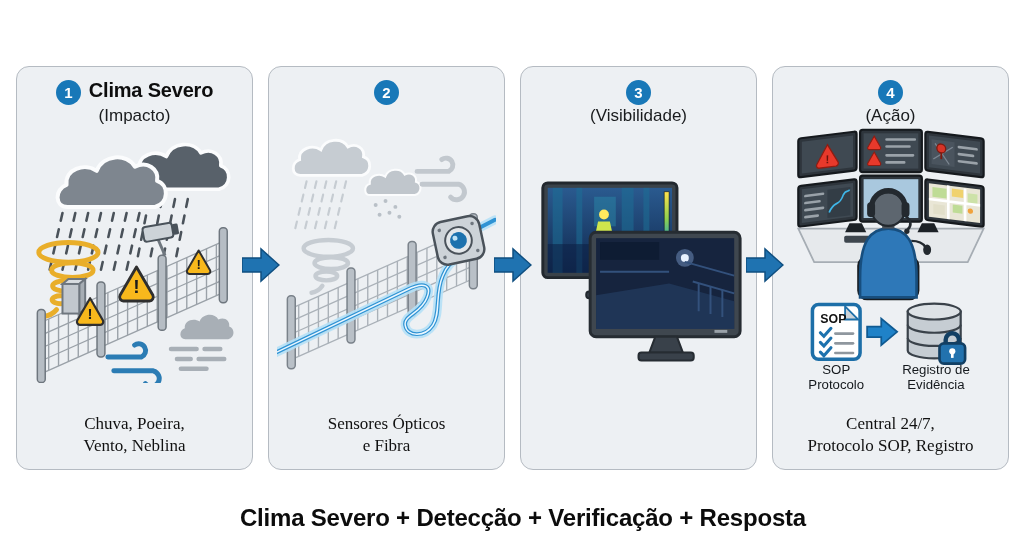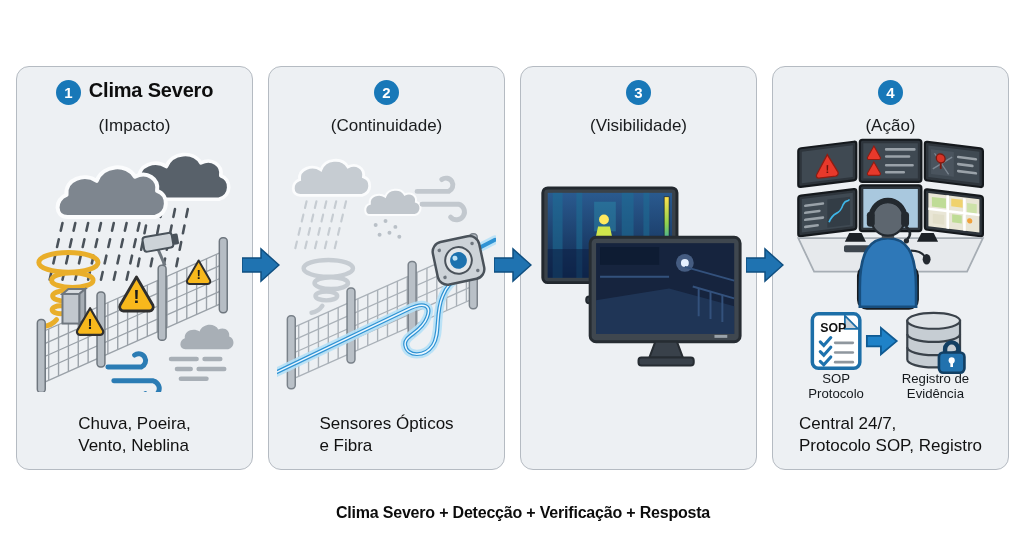--- a/index.html
+++ b/index.html
@@ -14,29 +14,29 @@
   }
   .p1{left:16px}.p2{left:268px}.p3{left:520px}.p4{left:772px}
   .title-row{display:flex;justify-content:center;align-items:flex-start;gap:8px;}
   .badge{
     flex:0 0 auto;width:25px;height:25px;border-radius:50%;background:#1878b8;
     color:#fff;font-weight:bold;font-size:15px;display:flex;align-items:center;
     justify-content:center;margin-top:1px;
   }
   .ptitle{font-size:20px;font-weight:bold;line-height:23px;text-align:left;
     white-space:pre-line;letter-spacing:-0.2px;}
-  .psubtitle{font-size:17px;line-height:21px;text-align:center;margin-top:10px;color:#191b1d;}
+  .psubtitle{font-size:17px;line-height:21px;text-align:center;margin-top:0;color:#191b1d;}
   .art{flex:1;width:100%;min-height:0;display:flex;align-items:center;justify-content:center;margin-top:2px;}
   .art svg{max-width:100%;max-height:100%;}
-  .caption{font-size:17px;line-height:22px;text-align:left;white-space:pre-line;
-    color:#111;margin-top:13px;}
+  .caption{font-size:17px;line-height:22px;text-align:center;white-space:pre-line;
+    color:#111;margin-top:22px;font-family:Liberation Serif, serif;}
   .arrow{position:absolute;top:246px;width:38px;height:38px;}
   .footer{
     position:absolute;left:0;right:0;top:504px;text-align:center;
-    font-size:16px;font-weight:bold;letter-spacing:-0.2px;color:#0c0c0c;padding-left:22px;
+    font-size:24px;font-weight:bold;letter-spacing:-0.2px;color:#0c0c0c;padding-left:22px;
   }
   svg text{font-family:"Liberation Sans",sans-serif;}
 </style>
 </head>
 <body>
 
 <section class="panel p1">
   <div class="title-row">
     <span class="badge">1</span>
     <div class="ptitle">Clima Severo</div>
@@ -121,21 +121,20 @@
     </svg>
   </div>
   <div class="caption">Chuva, Poeira,
 Vento, Neblina</div>
 </section>
 
 <section class="panel p2">
   <div class="title-row">
     <span class="badge">2</span>
   </div>
-  <div class="psubtitle">(Continuidade)</div>
   <div class="art">
     <svg viewBox="0 0 222 250">
 
       <g stroke="#c6ccd2" stroke-width="2.2" stroke-dasharray="7 7" stroke-linecap="round" fill="none">
         <path d="M30 56L18 106M40 56L28 106M50 56L38 106M60 56L48 106M70 56L58 106"></path>
       </g>
       <g transform="translate(20,50) scale(0.72)">
         <path d="M5 0 C-8 0 -8 -18 4 -22 C2 -38 22 -44 34 -36 C40 -52 64 -54 72 -40 C84 -46 96 -38 94 -26 C106 -22 106 -4 92 0 Z" fill="#c6ccd2" stroke="#fbfcfd" stroke-width="4"></path>
       </g>
       <g transform="translate(92,70) scale(0.52)">

